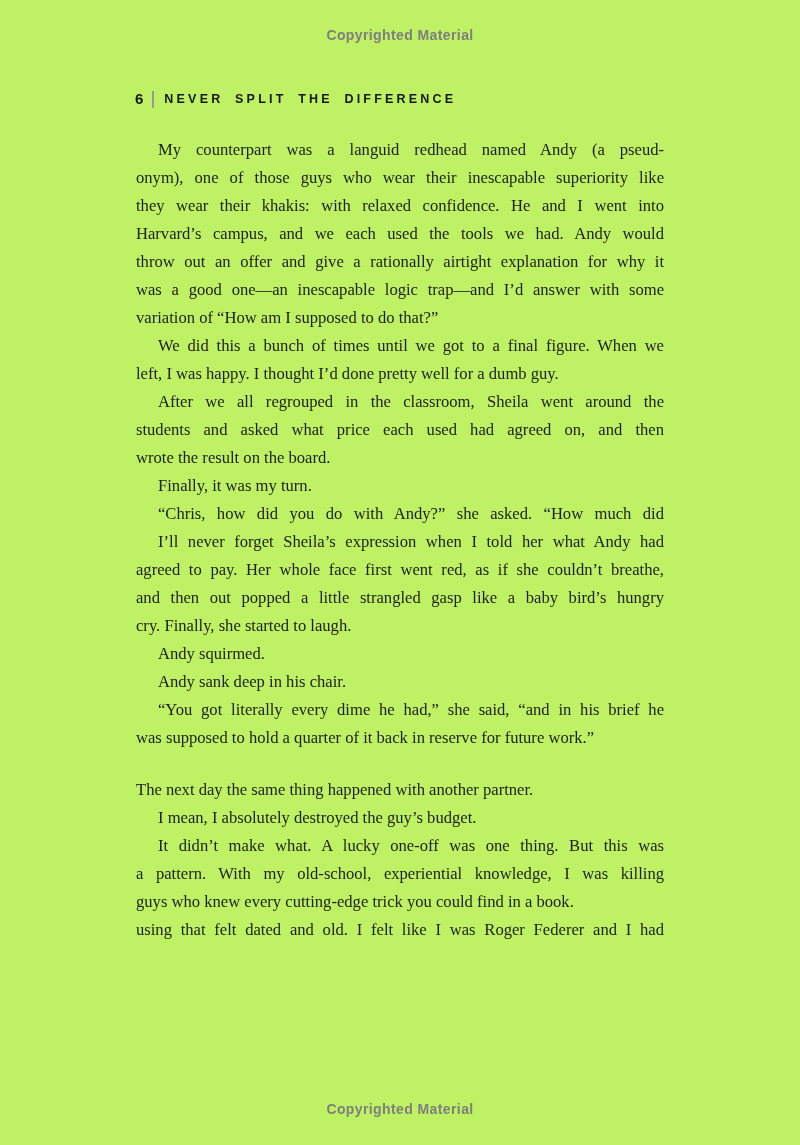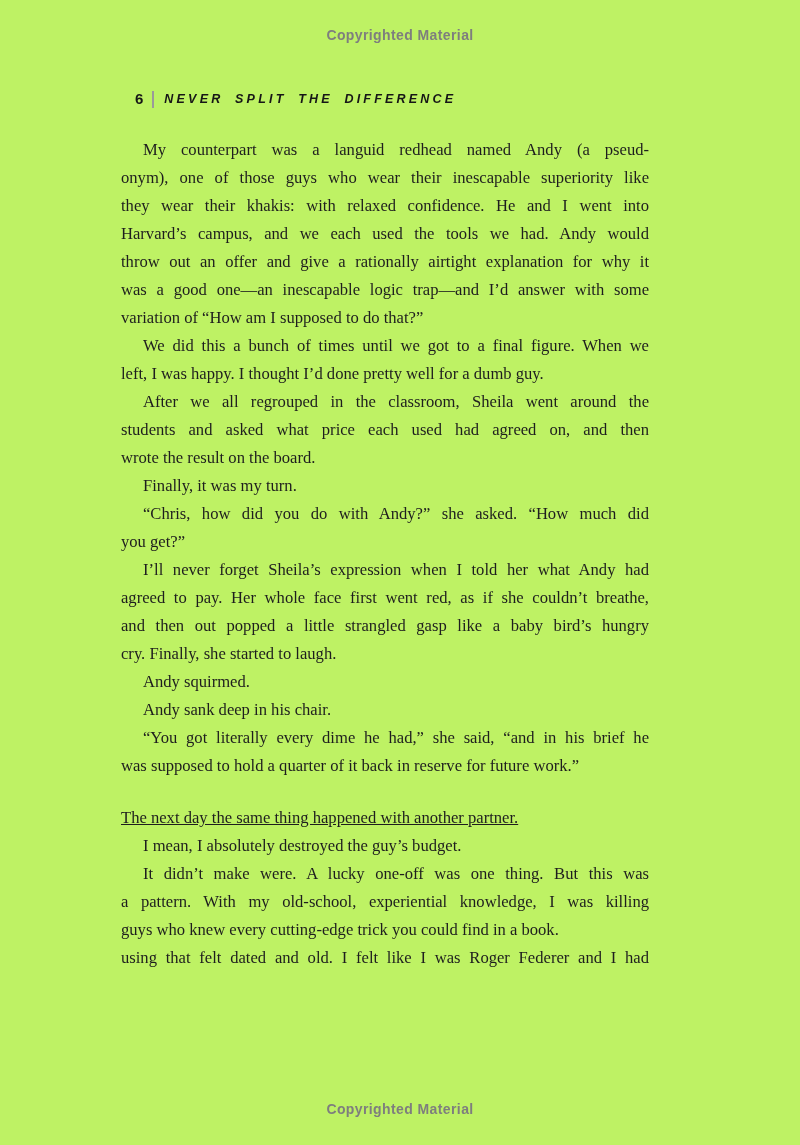--- a/index.html
+++ b/index.html
@@ -50,34 +50,33 @@
     background: #9a9a9a;
     margin: 0 10px 0 9px;
   }
   .running-head .title {
     font-family: "Liberation Sans", "DejaVu Sans", sans-serif;
     font-weight: bold;
     font-size: 12.5px;
     letter-spacing: 3.2px;
     word-spacing: 5px;
     line-height: 18px;
-    font-style: italic;
   }
 
   .body-text {
     position: absolute;
-    left: 121px;
+    left: 136px;
     top: 136px;
     width: 528px;
     font-size: 16.6px;
     line-height: 28px;
     color: #1e1e1e;
   }
   .para { margin: 0; }
-  .para.break-before { margin-top: 24px; text-decoration: underline; }
+  .para.break-before { margin-top: 24px; }
   .line {
     text-align: justify;
     text-align-last: justify;
   }
   .line.last { text-align-last: left; }
   .line.indent { text-indent: 22px; }
 </style>
 </head>
 <body>
 
@@ -108,21 +107,20 @@
       <div class="para">
         <div class="line indent">After we all regrouped in the classroom, Sheila went around the</div>
         <div class="line">students and asked what price each used had agreed on, and then</div>
         <div class="line last">wrote the result on the board.</div>
       </div>
       <div class="para">
         <div class="line last indent">Finally, it was my turn.</div>
       </div>
       <div class="para">
         <div class="line indent">“Chris, how did you do with Andy?” she asked. “How much did</div>
-        <div class="line last">you get?”</div>
       </div>
       <div class="para">
         <div class="line indent">I’ll never forget Sheila’s expression when I told her what Andy had</div>
         <div class="line">agreed to pay. Her whole face first went red, as if she couldn’t breathe,</div>
         <div class="line">and then out popped a little strangled gasp like a baby bird’s hungry</div>
         <div class="line last">cry. Finally, she started to laugh.</div>
       </div>
       <div class="para">
         <div class="line last indent">Andy squirmed.</div>
       </div>
@@ -133,21 +131,21 @@
         <div class="line indent">“You got literally every dime he had,” she said, “and in his brief he</div>
         <div class="line last">was supposed to hold a quarter of it back in reserve for future work.”</div>
       </div>
       <div class="para break-before">
         <div class="line last">The next day the same thing happened with another partner.</div>
       </div>
       <div class="para">
         <div class="line last indent">I mean, I absolutely destroyed the guy’s budget.</div>
       </div>
       <div class="para">
-        <div class="line indent">It didn’t make were. A lucky one-off was one thing. But this was</div>
+        <div class="line indent">It didn’t make what. A lucky one-off was one thing. But this was</div>
         <div class="line">a pattern. With my old-school, experiential knowledge, I was killing</div>
         <div class="line last">guys who knew every cutting-edge trick you could find in a book.</div>
       </div>
       <div class="para">
         <div class="line">using that felt dated and old. I felt like I was Roger Federer and I had</div>
       </div>
     </div>
 
   <div class="copyright bottom">Copyrighted Material</div>
 

